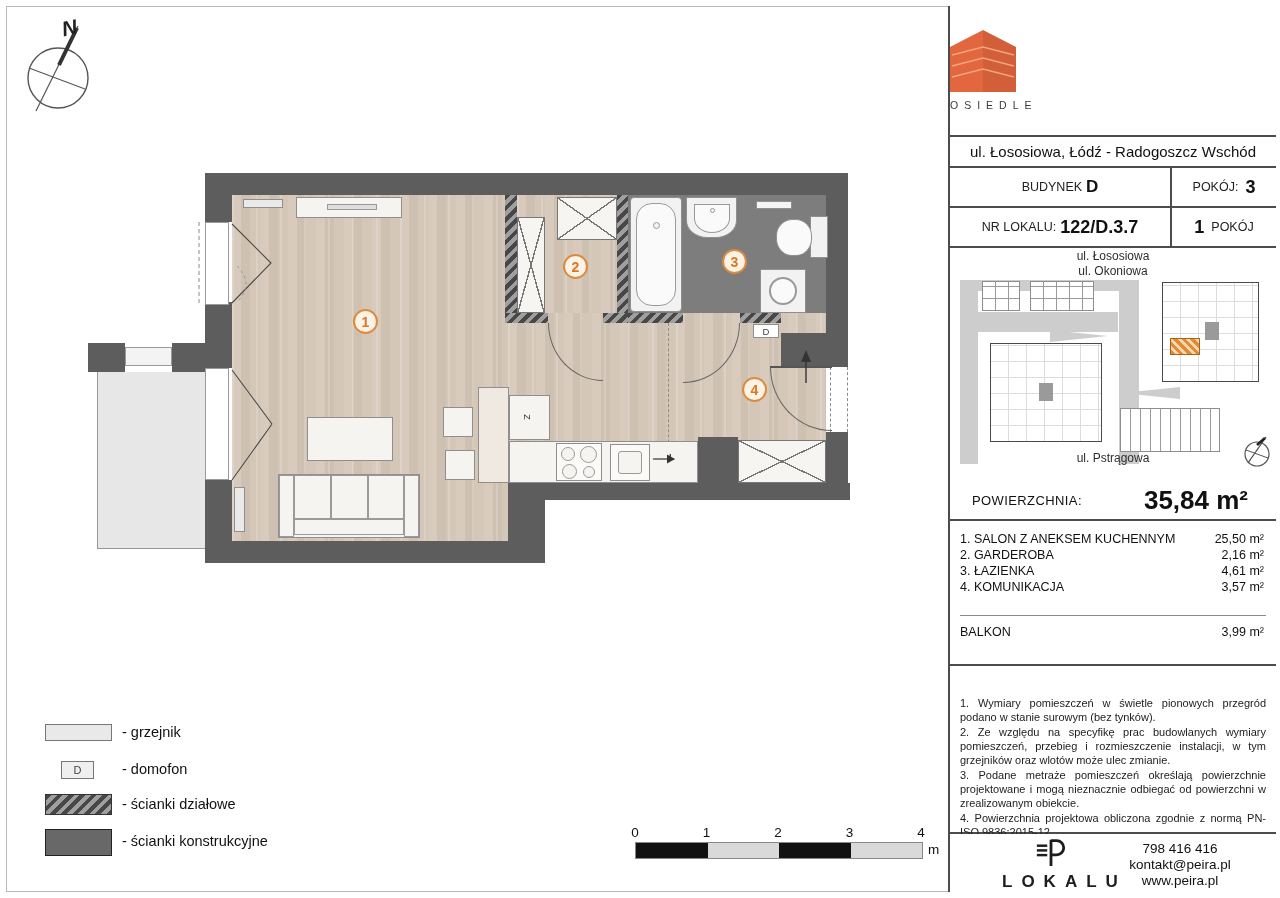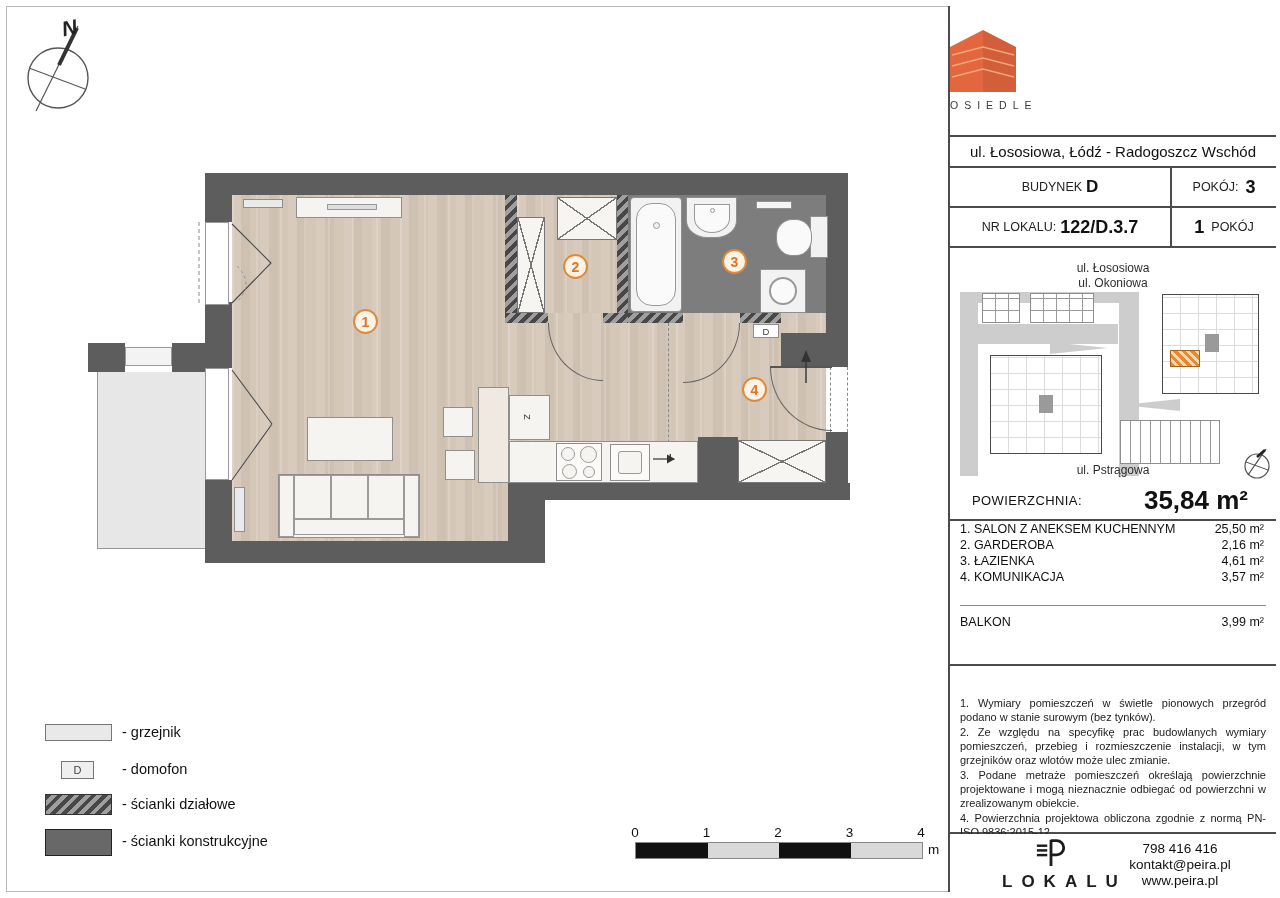--- a/index.html
+++ b/index.html
@@ -244,21 +244,21 @@
       <div class="cellL">
         <span class="small-cap">NR LOKALU:</span>
         <span class="big-val" style="font-size:18px;">122/D.3.7</span>
       </div>
       <div class="cellR">
         <span class="big-val" style="font-size:18px;">1</span>
         <span class="small-cap">POKÓJ</span>
       </div>
     </div>
 
-    <div class="row" style="top:242px;height:266px;margin-top:12px;">
+    <div class="row" style="top:242px;height:266px;">
       <div class="map">
         <span class="street" style="top:1px;">ul. Łososiowa</span>
         <span class="street" style="top:16px;">ul. Okoniowa</span>
         <div class="road" style="left:10px;top:32px;width:179px;height:11px;"></div>
         <div class="road" style="left:10px;top:32px;width:18px;height:184px;"></div>
         <div class="road" style="left:10px;top:64px;width:158px;height:20px;"></div>
         <div class="road" style="left:169px;top:32px;width:20px;height:184px;"></div>
         <div class="parkgrid" style="left:32px;top:33px;width:38px;height:30px;"></div>
         <div class="parkgrid" style="left:80px;top:33px;width:64px;height:30px;"></div>
         <div class="tri" style="left:100px;top:82px;width:58px;height:12px;clip-path:polygon(0 0,100% 50%,0 100%);"></div>
@@ -279,21 +279,21 @@
           <line x1="4" y1="18" x2="26" y2="26" stroke="#555" stroke-width="1"></line>
         </svg>
       </div>
     </div>
 
     <div class="row" style="top:476px;height:39px;display:flex;align-items:center;">
       <span style="margin-left:22px;font-size:13px;letter-spacing:0.4px;">POWIERZCHNIA:</span>
       <span style="position:absolute;right:28px;font-size:26px;font-weight:bold;">35,84 m²</span>
     </div>
 
-    <div class="row" style="top:515px;height:145px;padding-top:0;">
+    <div class="row" style="top:515px;height:145px;padding-top:10px;">
       <div class="room-row">
         <span>1. SALON Z ANEKSEM KUCHENNYM</span>
         <span>25,50 m²</span>
       </div>
       <div class="room-row">
         <span>2. GARDEROBA</span>
         <span>2,16 m²</span>
       </div>
       <div class="room-row">
         <span>3. ŁAZIENKA</span>

